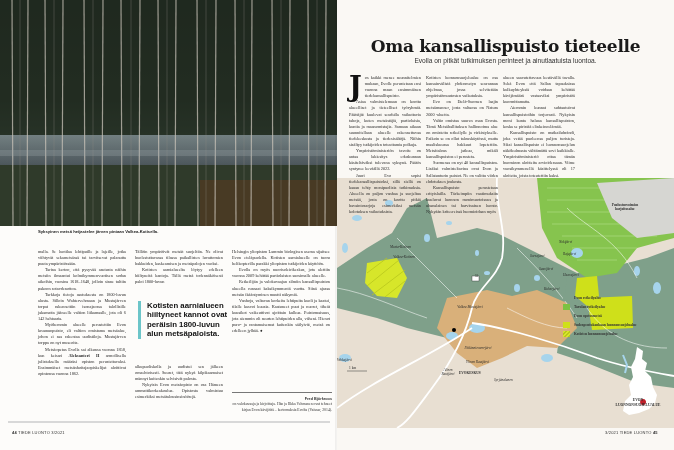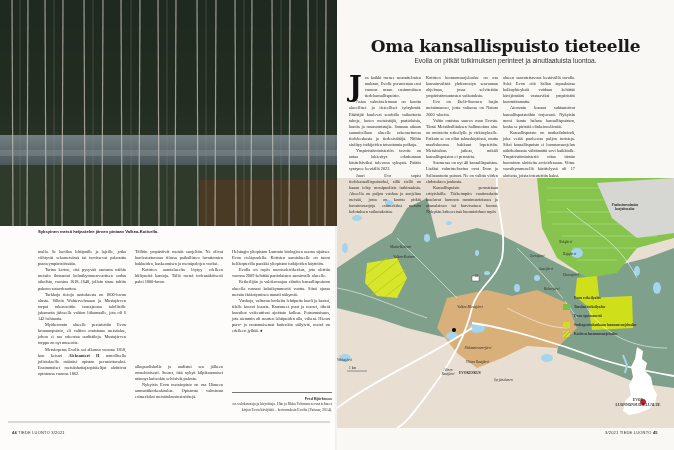--- a/index.html
+++ b/index.html
@@ -100,20 +100,21 @@
       <p>Tarkkoja tietoja asutuksesta on 1800-luvun alusta. Silloin Wahtervehmaan ja Mustajärven torpat rakennettiin isonajaossa talollisille jakamatta jääneelle valtion liikamaalle, jota oli 6 142 hehtaaria.</p>
       <p>Myöhemmin alueelle perustettiin Evon kruununpuisto, eli valtion omistama metsäalue, johon ei saa rakentaa uudistiloja. Mustajärven torppa on nyt museoita.</p>
       <p><span>Metsäopetus Evolla sai alkunsa vuonna 1858, kun keisari </span><b>Aleksanteri II</b><span> armollisella julistuksella määräsi opiston perustettavaksi. Ensimmäiset metsänhoitajaopiskelijat aloittivat opintonsa vuonna 1862.</span></p>
     </div>
 
     <div class="col" style="left:135px;top:249px;width:88px;">
       <p class="first">Tällöin ympäröivät metsät suojeltiin. Ne olivat huolestuttavassa tilassa paikallisten luvattomien hakkuiden, kaskeamisen ja metsäpalojen vuoksi.</p>
       <p>Kotisten aarnialueelta löytyy edelleen hiiltyneitä kantoja. Tällä metsä todennäköisesti paloi 1800-luvun</p>
     </div>
 
+    <div class="pull">Kotisten aarnialueen hiiltyneet kannot ovat peräisin 1800-luvun alun metsäpaloista.</div>
 
     <div class="col" style="left:135px;top:364px;width:88px;">
       <p class="first">alkupuoliskolla ja uudistui sen jälkeen omaehtoisesti. Suuret, tätä nykyä kilpikaarnaiset männyt kuitenkin selvisivät palosta.</p>
       <p>Nykyisin Evon metsäopisto on osa Hämeen ammattikorkeakoulua. Opistosta valmistuu esimerkiksi metsätalousinsinöörejä.</p>
     </div>
 
     <div class="col" style="left:232px;top:249px;width:98px;">
       <p class="first">Helsingin yliopiston Lammin biologinen asema sijaitsee Evon eteläpuolella. Kotisten aarnialueelle on tuoru helikopterilla parakki yliopiston tutkijoiden käyttöön.</p>
       <p>Evolla on myös nuorisoleirikeskus, jota alettiin vuonna 2009 kehittää partiolaisten suosimalle alueelle.</p>
       <p>Retkeilijän ja valokuvaajan silmiin kansallispuiston alueella runsaat kaksikymmentä vuotta. Siinä ajassa metsän ikääntyminen muutti näkymiä.</p>

